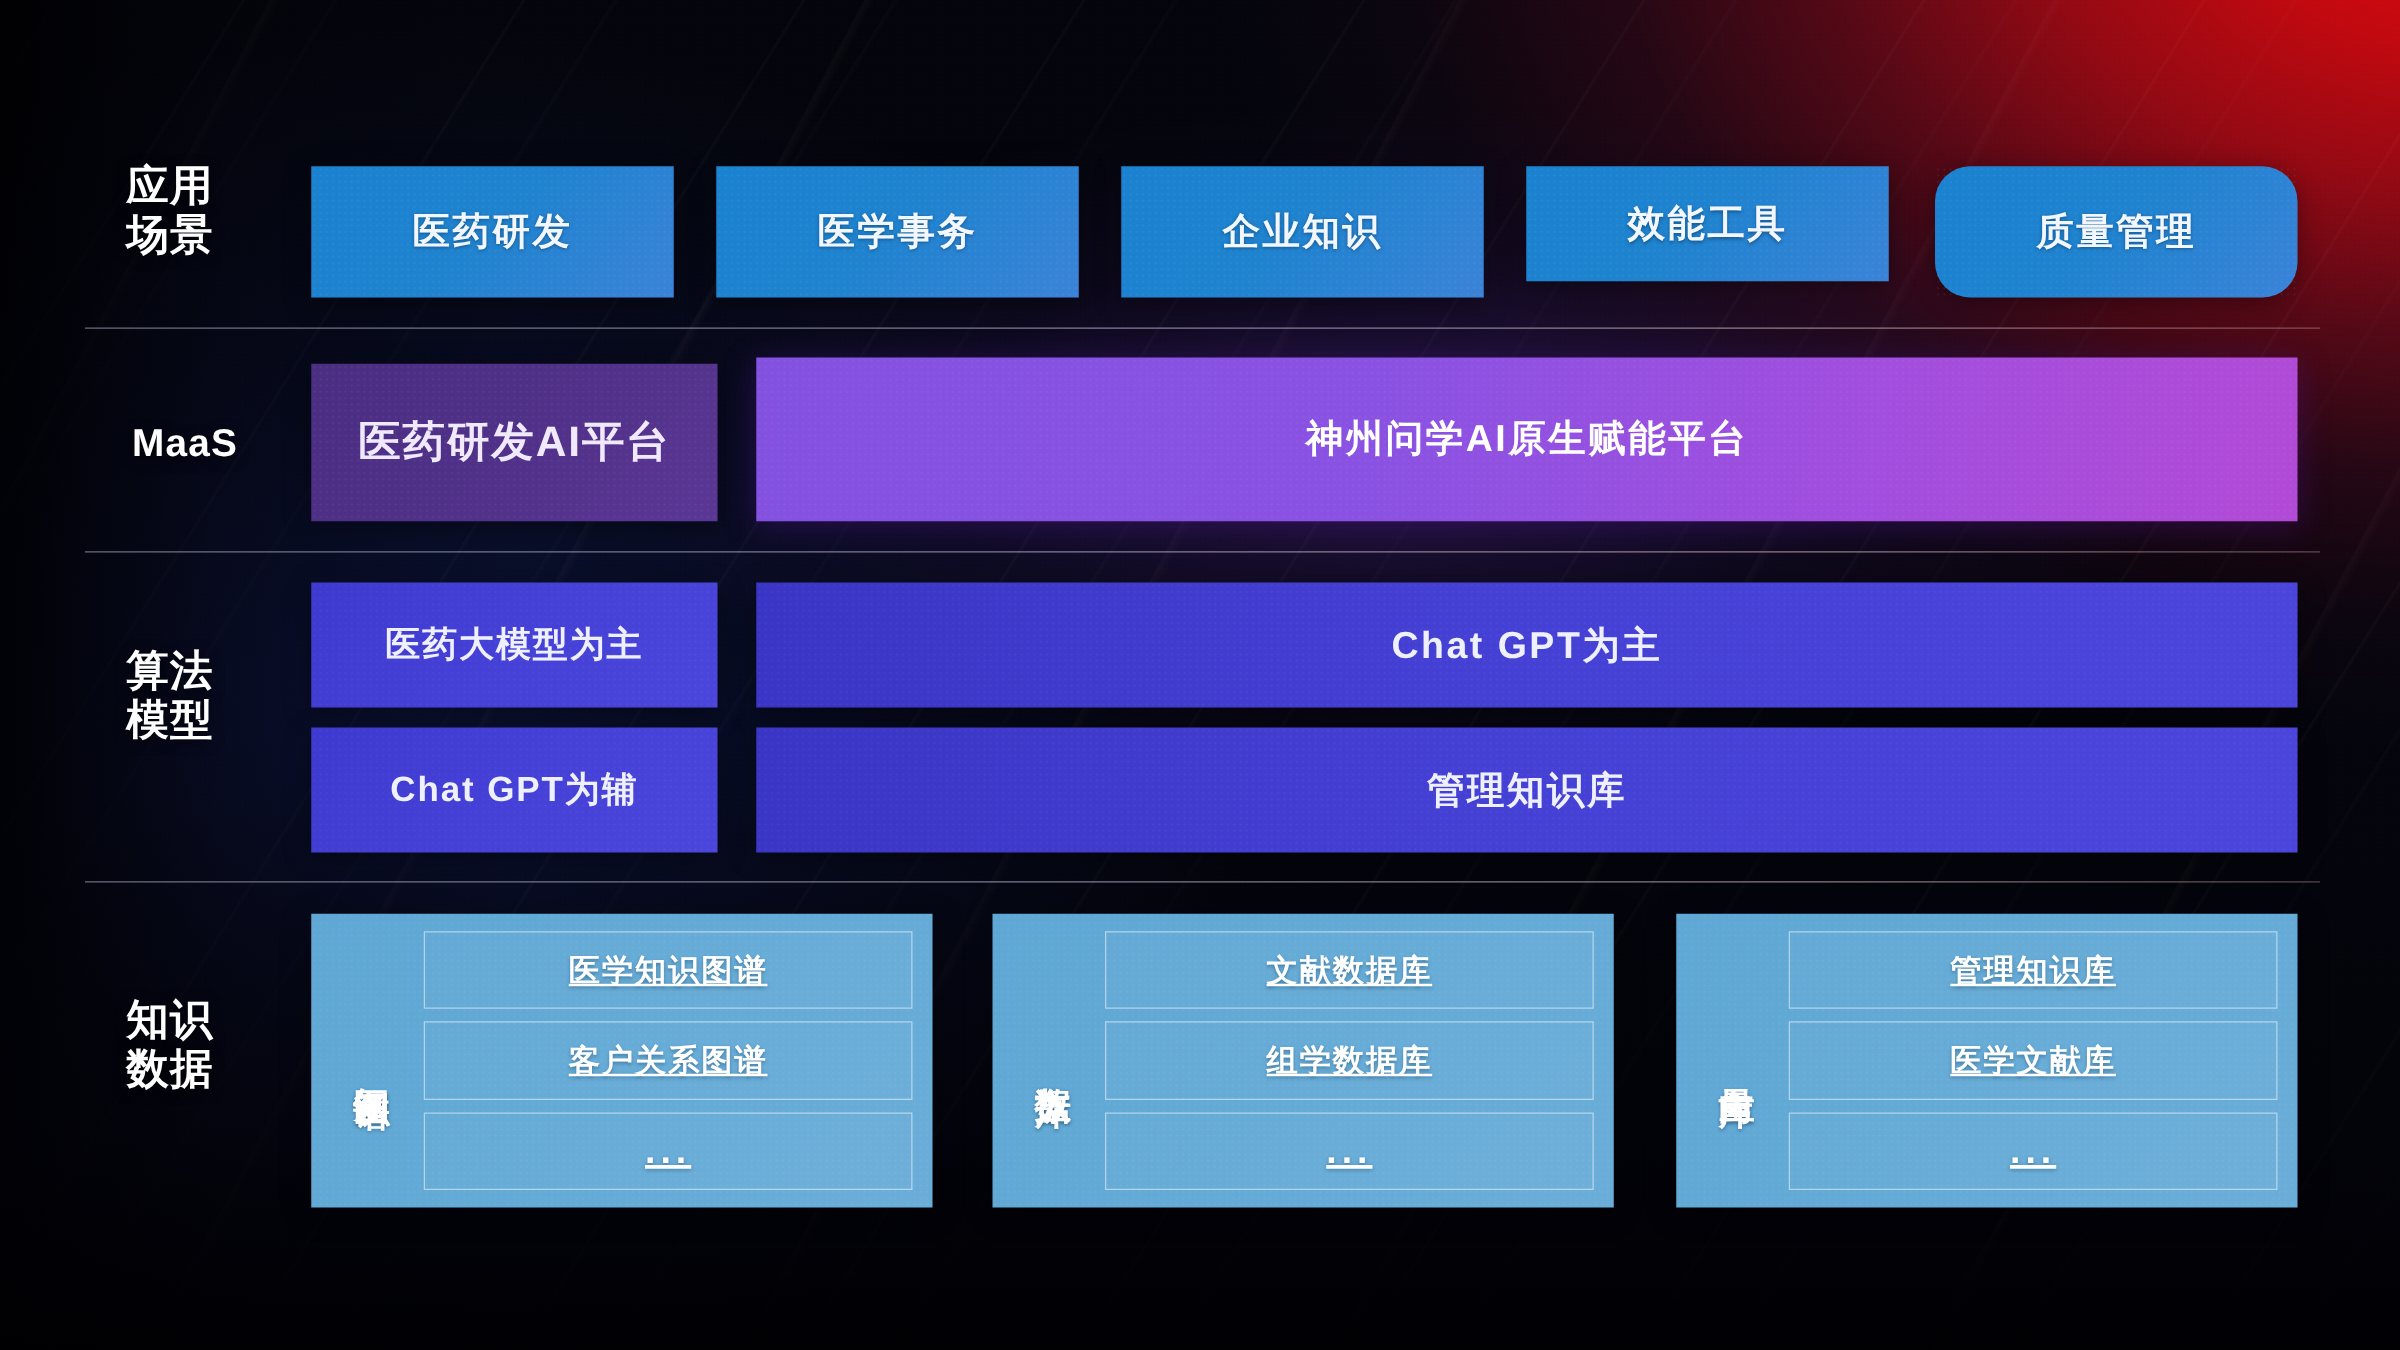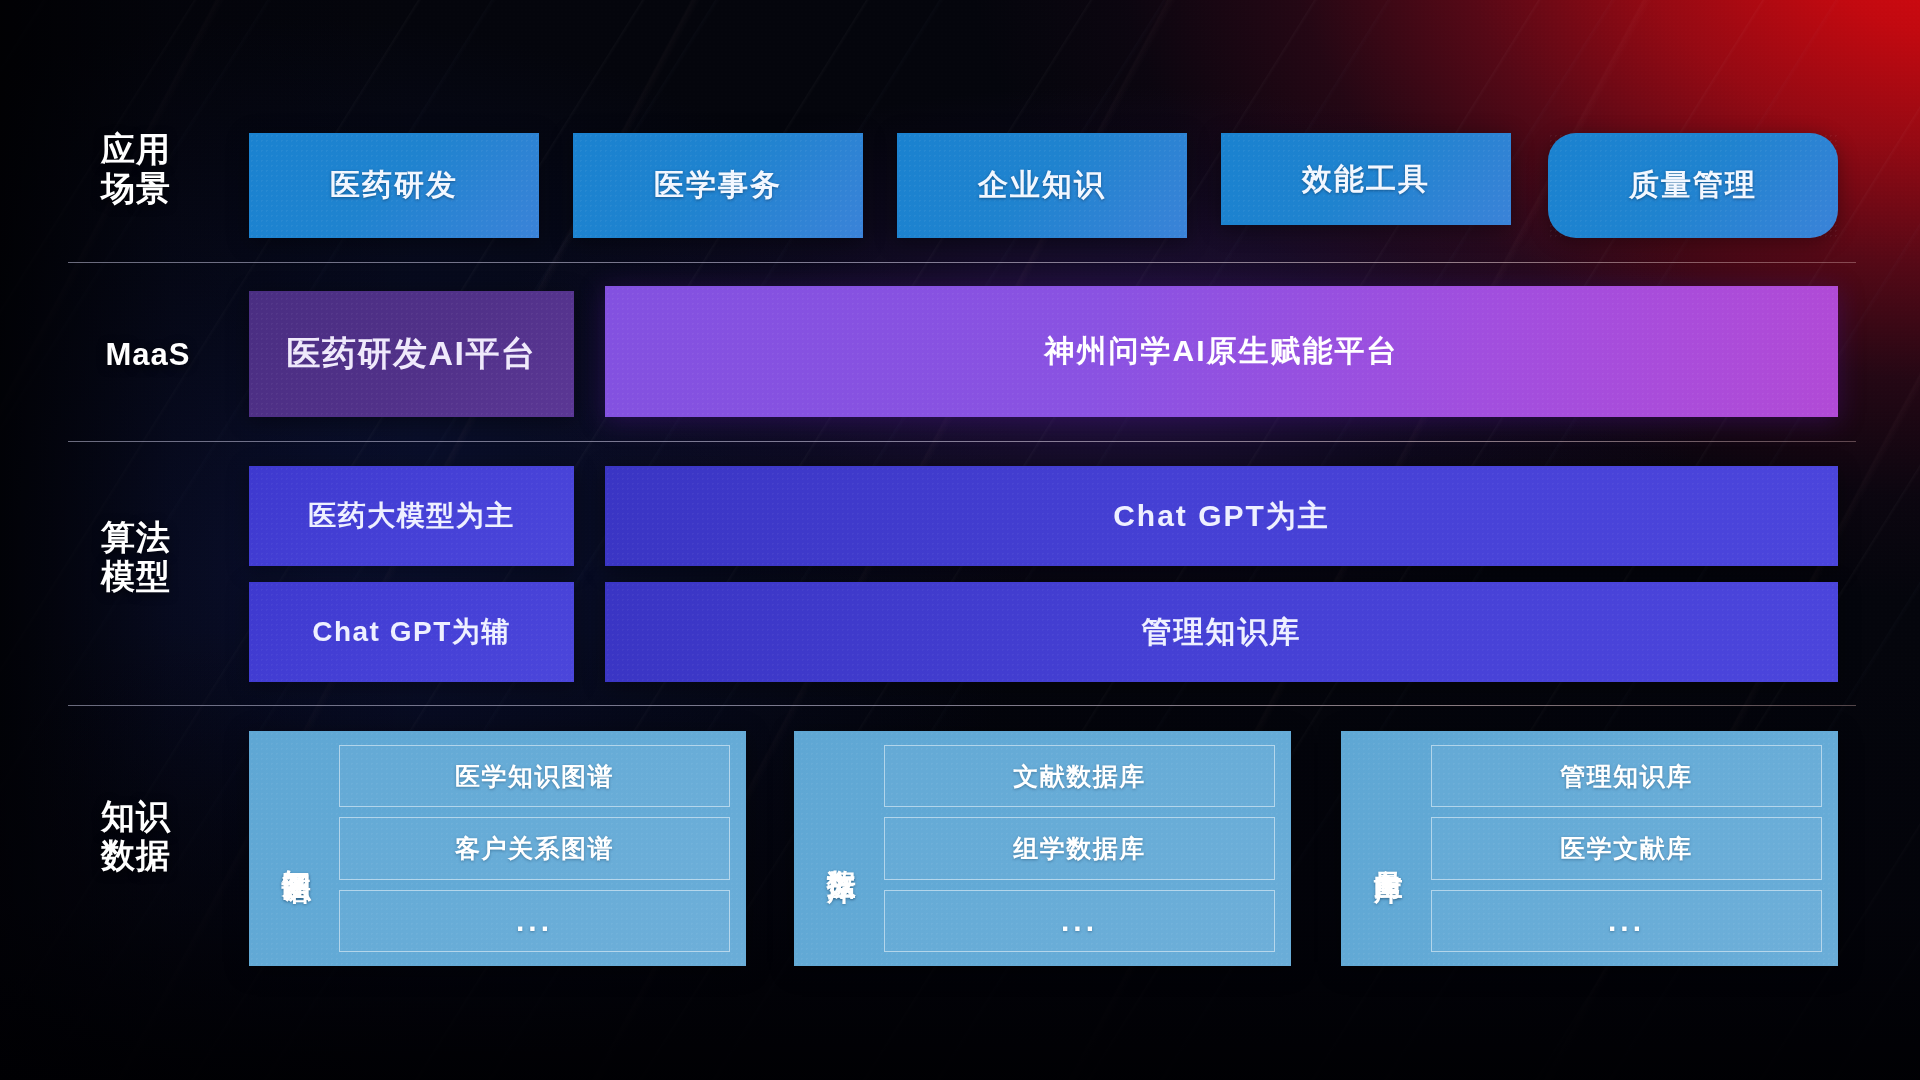--- a/index.html
+++ b/index.html
@@ -241,20 +241,21 @@
   .kitem {
     flex:1;
     border:1px solid rgba(255,255,255,0.50);
     display:flex; align-items:center; justify-content:center;
     color:#ffffff;
     font-size:25px;
     font-weight:bold;
     letter-spacing:1.5px;
     text-shadow:0 1px 3px rgba(0,40,70,.35);
     background:rgba(255,255,255,0.03);
+    text-decoration:underline;
   }
   .kitem.dots { font-size:30px; letter-spacing:4px; }
 </style>
 </head>
 <body>
 
 <div id="stage">
 
   <div class="bg-base"></div>
   <div class="bg-blue"></div>

